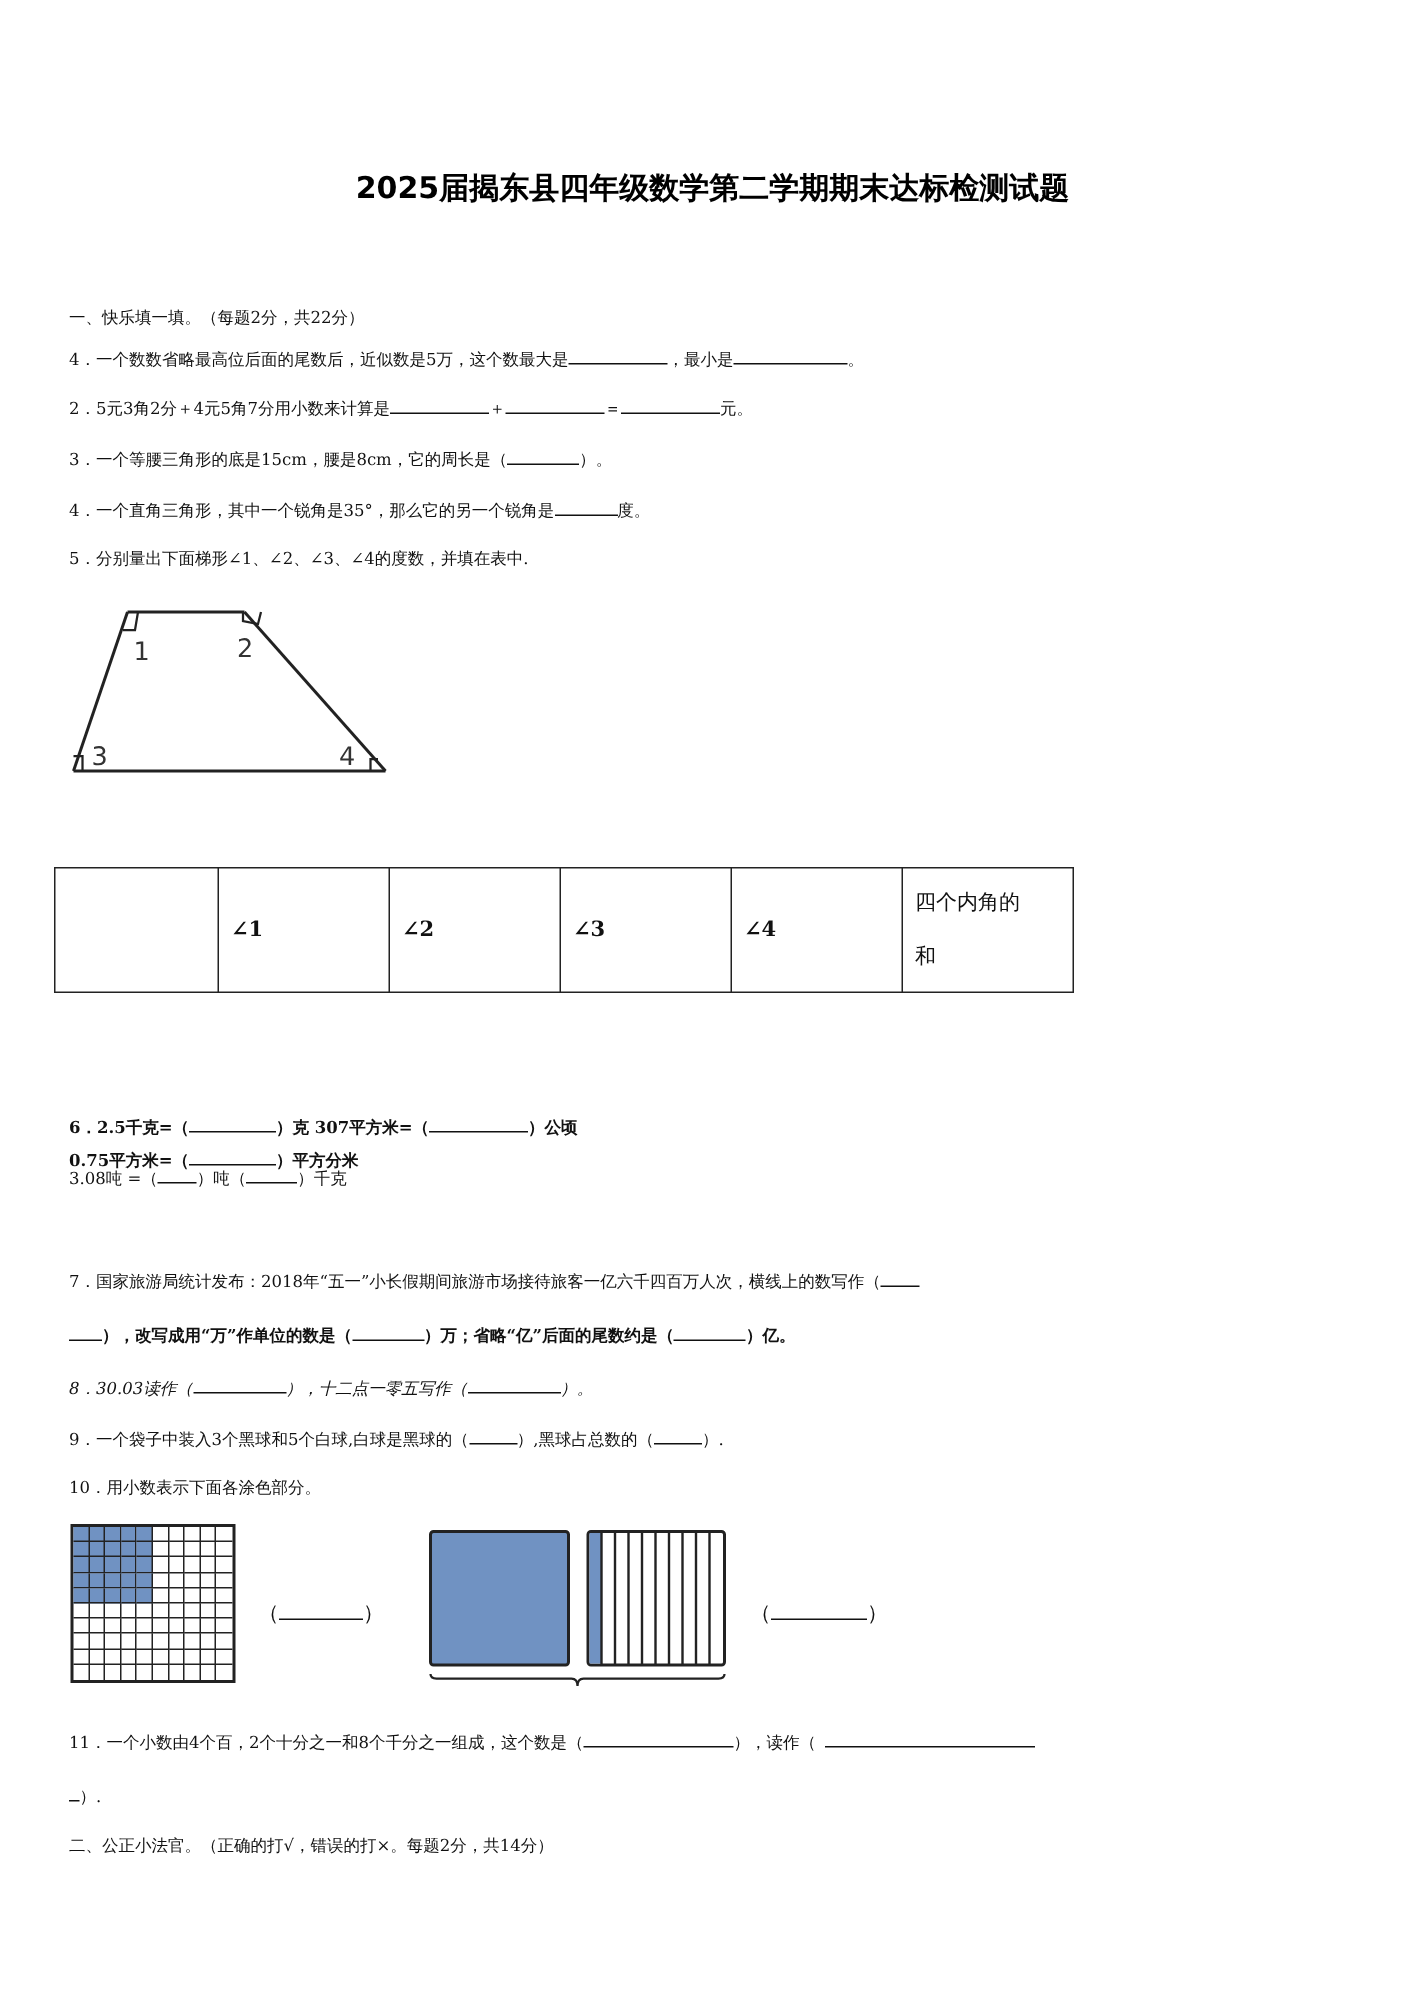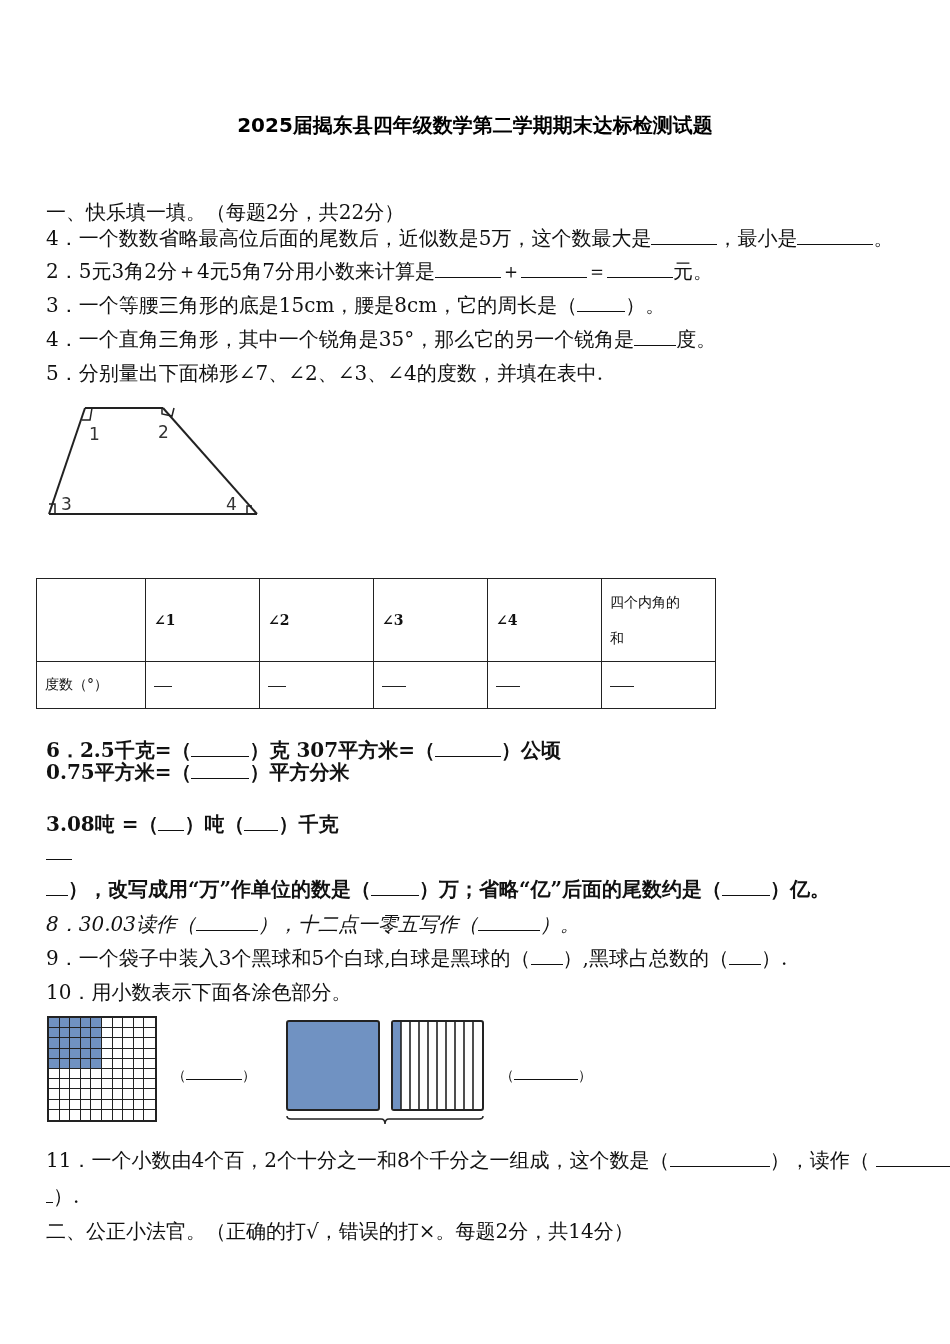--- a/index.html
+++ b/index.html
@@ -8,21 +8,21 @@
     font-family: "DejaVu Serif", "Liberation Serif", serif;
     color: #111;
   }
   .abs { position: absolute; }
   .title {
     left: 0; width: 950px; top: 112px; text-align: center;
     font-family: "DejaVu Sans", "Liberation Sans", sans-serif;
     font-weight: bold; font-size: 20px; letter-spacing: 0px; color: #000;
   }
   .line {
-    left: 46px; font-size: 20px; white-space: nowrap; line-height: 20px;
+    left: 46px; font-size: 11px; white-space: nowrap; line-height: 20px;
   }
   .blank { display: inline-block; border-bottom: 1px solid #111; height: 14px; vertical-align: baseline; }
   
   .angle-table {
     position: absolute; left: 36px; top: 578px; border-collapse: collapse;
     font-size: 14px;
   }
   .angle-table td {
     border: 1.5px solid #222; width: 105px; padding: 0 0 0 8px; vertical-align: middle;
   }
@@ -58,21 +58,21 @@
 </div>
 
 <div class="abs line" style="top:295px;">
   <span>3．一个等腰三角形的底是15cm，腰是8cm，它的周长是（</span><span class="blank" style="width:48px"></span><span>）。</span>
 </div>
 
 <div class="abs line" style="top:329px;">
   <span>4．一个直角三角形，其中一个锐角是35°，那么它的另一个锐角是</span><span class="blank" style="width:42px"></span><span>度。</span>
 </div>
 
-<div class="abs line" style="top:363px;">5．分别量出下面梯形∠7、∠2、∠3、∠4的度数，并填在表中.</div>
+<div class="abs line" style="top:363px;">5．分别量出下面梯形∠1、∠2、∠3、∠4的度数，并填在表中.</div>
 
 <svg class="abs" style="left:44px; top:400px;" width="220" height="120" viewBox="0 0 220 120">
   <g stroke="#222" stroke-width="2" fill="none">
     <line x1="41" y1="8" x2="119" y2="8"></line>
     <line x1="41" y1="8" x2="5" y2="114"></line>
     <line x1="119" y1="8" x2="213" y2="114"></line>
     <line x1="5" y1="114" x2="213" y2="114"></line>
 
     <polyline points="48,8 46,20 38,20" stroke-width="1.5"></polyline>
     <polyline points="118,8 118,14 128,16 130,8" stroke-width="1.5"></polyline>
@@ -88,43 +88,35 @@
 <table class="angle-table">
   <tbody>
       <tr class="head">
     <td class="first"></td>
     <td><b>∠1</b></td>
     <td><b>∠2</b></td>
     <td><b>∠3</b></td>
     <td><b>∠4</b></td>
     <td class="sumcell"><span>四个内角的</span><br><span>和</span></td>
   </tr>
-  <tr class="vals">
-    <td class="first">度数（°）</td>
-    <td><span class="dash"></span></td>
-    <td><span class="dash"></span></td>
-    <td><span class="dash long"></span></td>
-    <td><span class="dash long"></span></td>
-    <td><span class="dash long"></span></td>
-  </tr>
 </tbody>
   </table>
 
 <div class="abs line" style="top:740px; font-weight:bold;text-align:center;">
   <span>6．2.5千克=（</span><span class="blank" style="width:58px"></span><span>）克  307平方米=（</span><span class="blank" style="width:66px"></span><span>）公顷</span>
 </div>
-<div class="abs line" style="top:774px; font-weight:bold;margin-top:40px;">
+<div class="abs line" style="top:774px; font-weight:normal;">
   <span>3.08吨 =（</span><span class="blank" style="width:26px"></span><span>）吨（</span><span class="blank" style="width:34px"></span><span>）千克</span>
 </div>
 <div class="abs line" style="top:762px; font-weight:bold;">
   <span>0.75平方米=（</span><span class="blank" style="width:58px"></span><span>）平方分米</span>
 </div>
 
 <div class="abs line" style="top:843px;">
-  <span class="blank" style="width:26px"></span>
+  <span>7．国家旅游局统计发布：2018年“五一”小长假期间旅游市场接待旅客一亿六千四百万人次，横线上的数写作（</span><span class="blank" style="width:26px"></span>
 </div>
 <div class="abs line" style="top:879px;font-weight:bold;">
   <span class="blank" style="width:22px"></span><span>），改写成用“万”作单位的数是（</span><span class="blank" style="width:48px"></span><span>）万；省略“亿”后面的尾数约是（</span><span class="blank" style="width:48px"></span><span>）亿。</span>
 </div>
 
 <div class="abs line" style="top:914px;font-style:italic;">
   <span>8．30.03读作（</span><span class="blank" style="width:62px"></span><span>），十二点一零五写作（</span><span class="blank" style="width:62px"></span><span>）。</span>
 </div>
 
 <div class="abs line" style="top:948px;">

